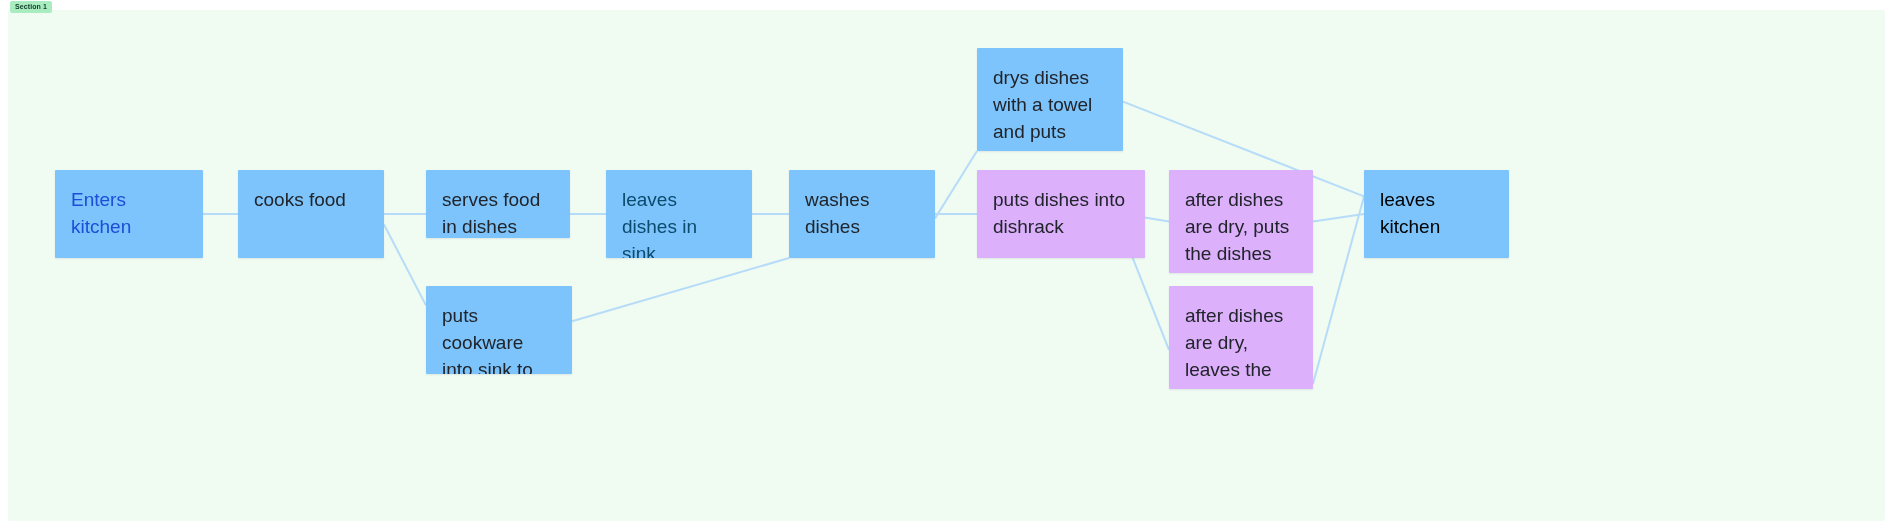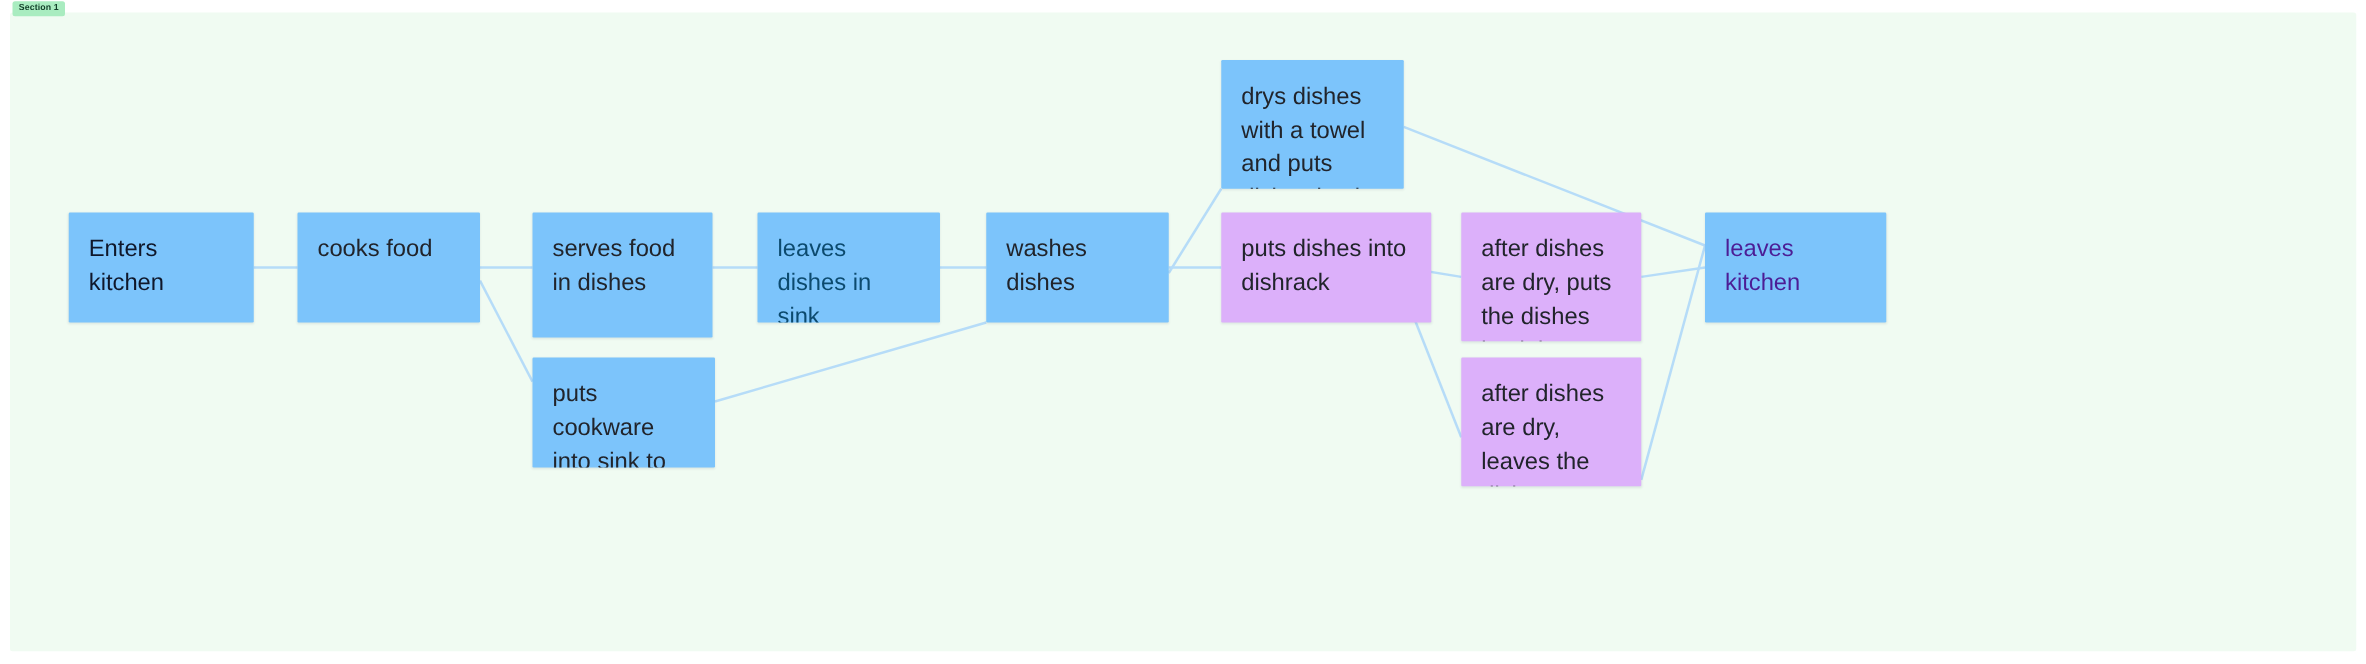--- a/index.html
+++ b/index.html
@@ -100,27 +100,27 @@
       <line x1="935" y1="218.4" x2="977" y2="151" stroke="#b6dcf8" stroke-width="2"></line>
       <line x1="935" y1="214" x2="977" y2="214" stroke="#b6dcf8" stroke-width="2"></line>
       <line x1="1123" y1="101.56" x2="1364" y2="196.4" stroke="#b6dcf8" stroke-width="2"></line>
       <line x1="1123" y1="214" x2="1169" y2="221.5" stroke="#b6dcf8" stroke-width="2"></line>
       <line x1="1123" y1="233.36" x2="1169" y2="349.86" stroke="#b6dcf8" stroke-width="2"></line>
       <line x1="1313" y1="221.5" x2="1364" y2="214" stroke="#b6dcf8" stroke-width="2"></line>
       <line x1="1313" y1="383.85" x2="1364" y2="196.4" stroke="#b6dcf8" stroke-width="2"></line>
     </svg>
 
   <div id="nodes">
-      <div class="node blue" style="left: 55px; top: 170px; width: 148px; height: 88px; background: rgb(124, 196, 251); color: #0f172a;">
+      <div class="node blue" style="left: 55px; top: 170px; width: 148px; height: 88px; background: rgb(124, 196, 251); color: #1d4ed8;">
         <span class="node-label">Enters kitchen</span>
       </div>
       <div class="node blue" style="left: 238px; top: 170px; width: 146px; height: 88px; background: rgb(124, 196, 251); color: rgb(33, 36, 43);">
         <span class="node-label">cooks food</span>
       </div>
-      <div class="node blue" style="left: 426px; top: 170px; width: 144px; height: 100px; background: rgb(124, 196, 251); color: rgb(33, 36, 43);">
+      <div class="node blue" style="left: 426px; top: 170px; width: 144px; height: 68px; background: rgb(124, 196, 251); color: rgb(33, 36, 43);">
         <span class="node-label">serves food in dishes</span>
       </div>
       <div class="node blue" style="left: 606px; top: 170px; width: 146px; height: 88px; background: rgb(124, 196, 251); color: #0c4a6e;">
         <span class="node-label">leaves dishes in sink</span>
       </div>
       <div class="node blue" style="left: 426px; top: 286px; width: 146px; height: 88px; background: rgb(124, 196, 251); color: rgb(33, 36, 43);">
         <span class="node-label">puts cookware into sink to wash</span>
       </div>
       <div class="node blue" style="left: 789px; top: 170px; width: 146px; height: 88px; background: rgb(124, 196, 251); color: rgb(33, 36, 43);">
         <span class="node-label">washes dishes</span>
@@ -130,18 +130,18 @@
       </div>
       <div class="node purple" style="left: 977px; top: 170px; width: 168px; height: 88px; background: rgb(220, 176, 250); color: rgb(33, 36, 43);">
         <span class="node-label">puts dishes into dishrack</span>
       </div>
       <div class="node purple" style="left: 1169px; top: 170px; width: 144px; height: 103px; background: rgb(220, 176, 250); color: rgb(33, 36, 43);">
         <span class="node-label">after dishes are dry, puts the dishes back into storage</span>
       </div>
       <div class="node purple" style="left: 1169px; top: 286px; width: 144px; height: 103px; background: rgb(220, 176, 250); color: rgb(33, 36, 43);">
         <span class="node-label">after dishes are dry, leaves the dishes on the dishrack</span>
       </div>
-      <div class="node blue" style="left: 1364px; top: 170px; width: 145px; height: 88px; background: rgb(124, 196, 251); color: #4c1d95;">
+      <div class="node blue" style="left: 1364px; top: 170px; width: 145px; height: 88px; background: rgb(124, 196, 251); color: #000000;">
         <span class="node-label">leaves kitchen</span>
       </div>
     </div>
 
 </div>
 
 </body></html>

